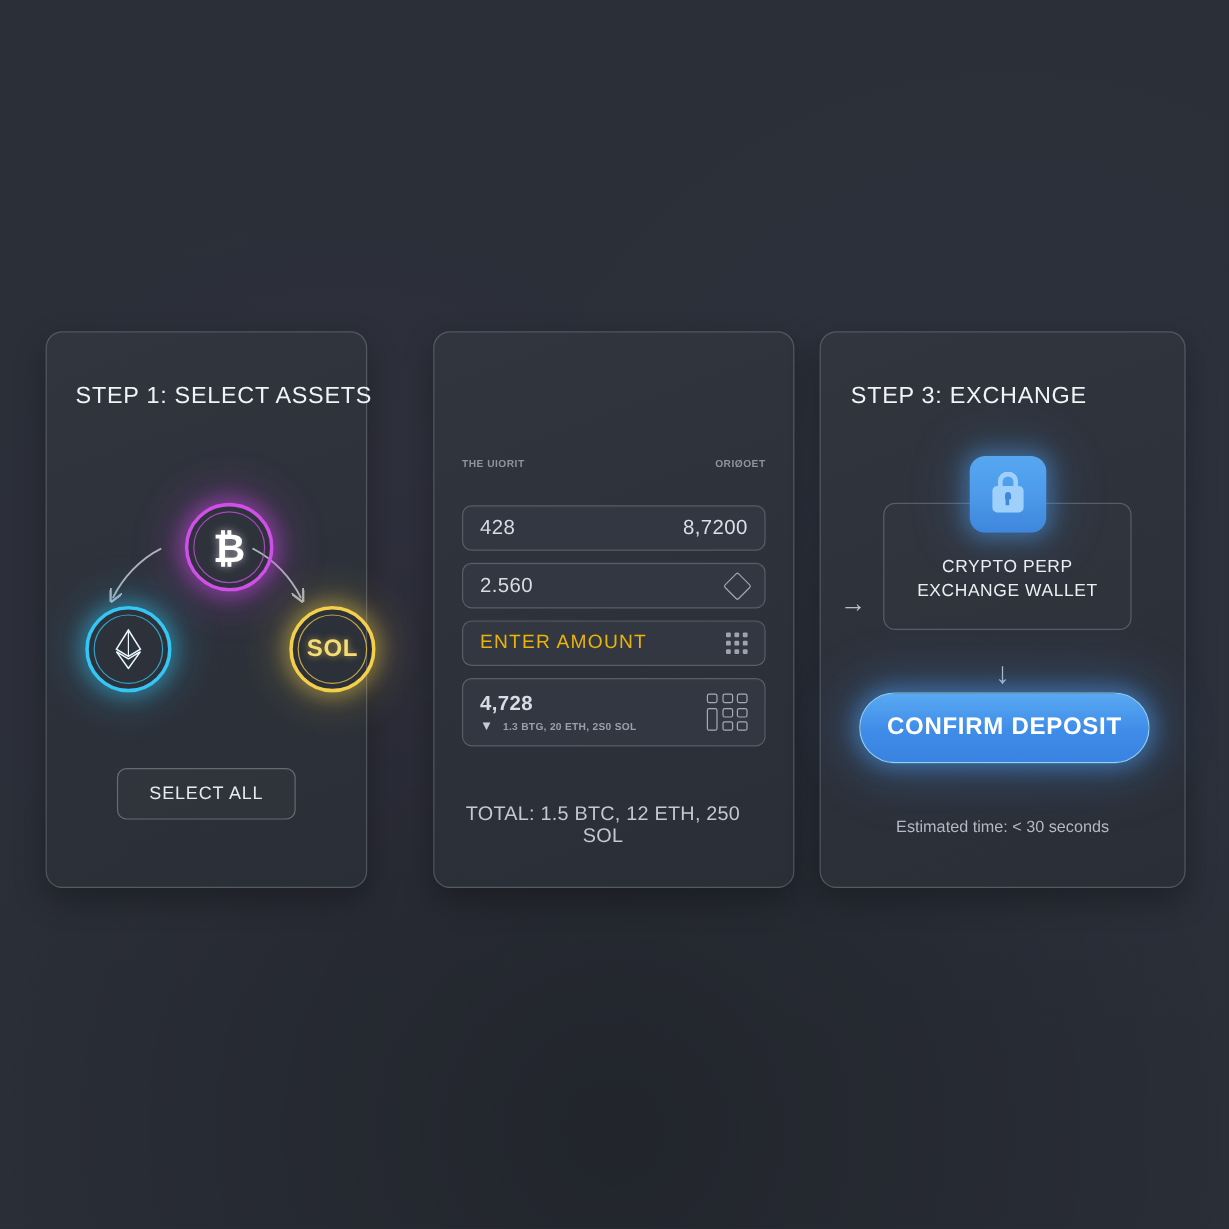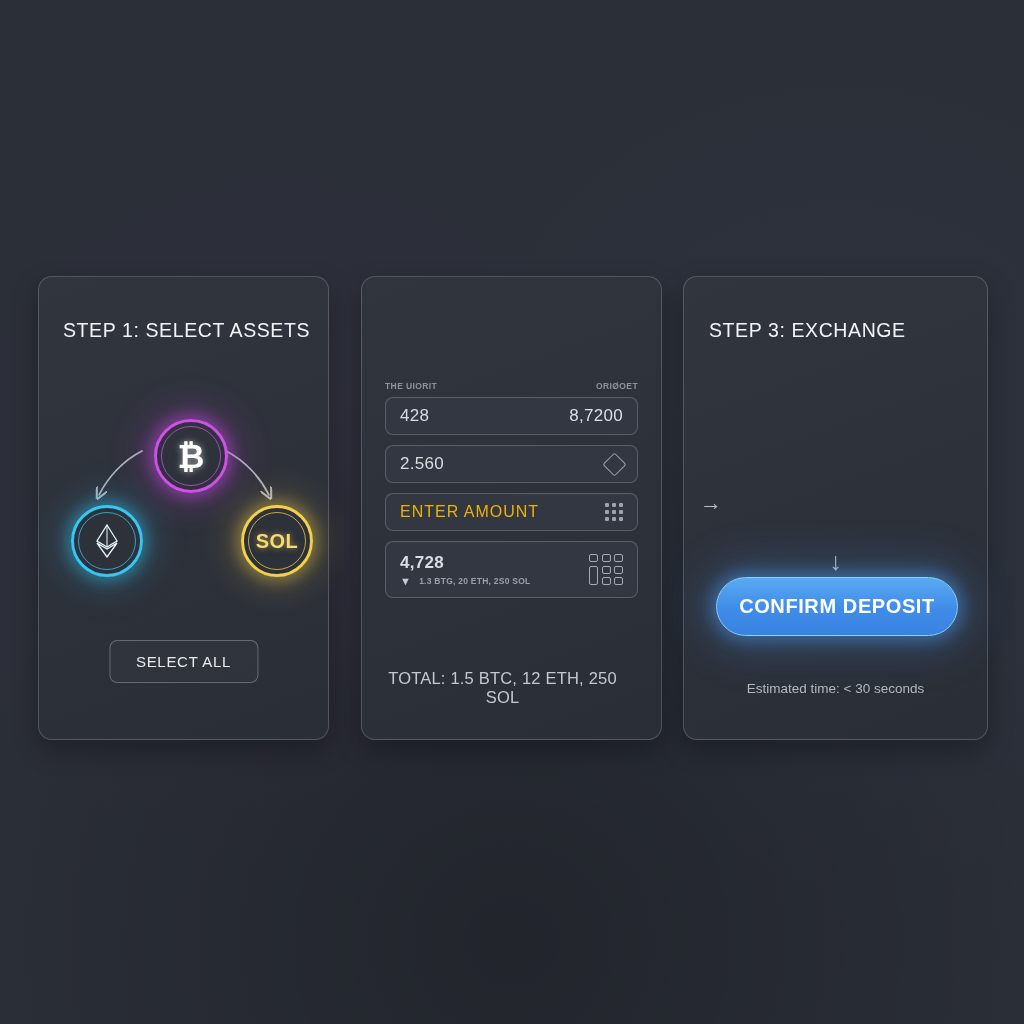--- a/index.html
+++ b/index.html
@@ -25,21 +25,21 @@
   
   .card{
     position:absolute;
     top:276px;
     height:464px;
     border-radius:14px;
     background:linear-gradient(160deg,#31353e 0%, #2d313a 55%, #2a2e36 100%);
     border:1px solid rgba(168,176,190,0.30);
     box-shadow:0 10px 26px rgba(0,0,0,0.28);
   }
-  #card1{ left:38px;  width:291px; }
+  #card1{ left:38px;  width:268px; }
   #card2{ left:361px; width:301px; }
   #card3{ left:683px; width:305px; }
 
   .card-title{
     position:absolute;
     top:42px; left:24px;
     font-size:19.5px;
     letter-spacing:0.6px;
     color:#f2f3f6;
     font-weight:500;
@@ -123,20 +123,21 @@
   .field{
     position:absolute;
     left:23px; right:23px;
     border:1px solid rgba(160,168,182,0.34);
     border-radius:8px;
     background:#333741;
     box-shadow:inset 0 1px 0 rgba(255,255,255,0.025);
     display:flex; align-items:center;
     padding:0 14px;
     cursor:text;
+    margin-top:24px;
   }
   #field-1{ top:120px; height:38px; justify-content:space-between; }
   #field-2{ top:168px; height:38px; justify-content:space-between; }
   #field-3{ top:216px; height:38px; justify-content:space-between; }
   #field-4{ top:264px; height:57px; }
 
   .field-val{ font-size:17px; color:#d9dce2; letter-spacing:0.3px; }
   .field-val.right{ font-size:17px; color:#dcdfe5; }
   .field-placeholder{ font-size:16px; color:#eab308; letter-spacing:1.0px; }
 
@@ -351,20 +352,29 @@
     </div>
 
     <div class="total-line">TOTAL: 1.5 BTC, 12 ETH, 250 SOL</div>
   </div>
 
   <div class="card" id="card3">
     <div class="card-title">STEP 3: EXCHANGE</div>
 
     <div class="arrow-in">→</div>
 
+    <div class="wallet-box">
+      <div class="lock-icon">
+        <span class="lock-body">
+          <span class="lock-shackle"></span>
+          <span class="lock-key"></span>
+        </span>
+      </div>
+      <div class="wallet-label">CRYPTO PERP EXCHANGE WALLET</div>
+    </div>
 
     <div class="arrow-down">↓</div>
 
     <div class="confirm-btn">CONFIRM DEPOSIT</div>
 
     <div class="est-time">Estimated time: &lt; 30 seconds</div>
   </div>
 
 </div>
 

